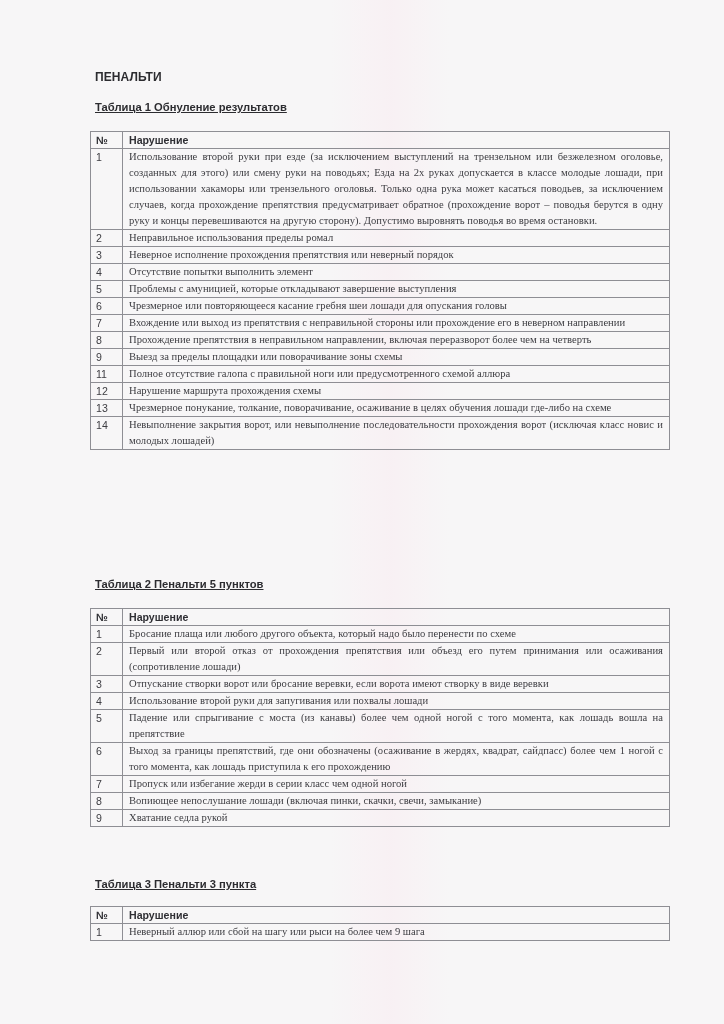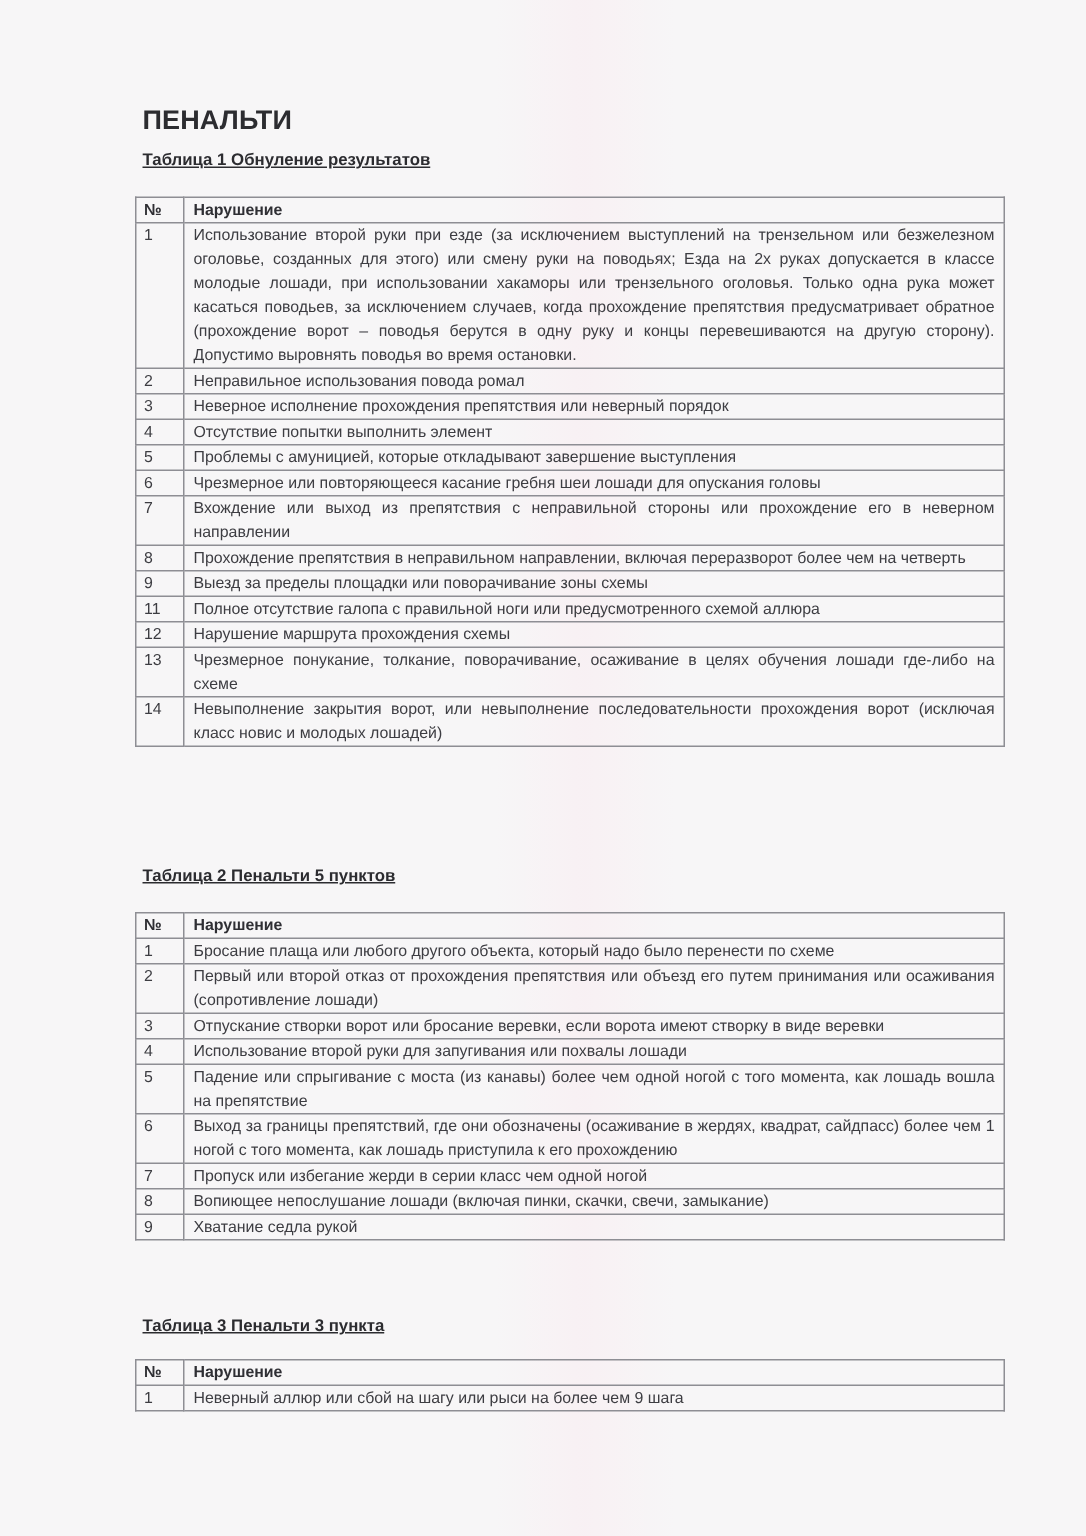--- a/index.html
+++ b/index.html
@@ -17,21 +17,21 @@
     .page {
       position: relative;
       width: 724px;
       height: 1024px;
       background: #f7f6f7;
     }
     .doc-title {
       position: absolute;
       left: 95px;
       top: 70px;
-      font-size: 18px;
+      font-size: 12px;
       font-weight: bold;
       color: #2c2c30;
       letter-spacing: 0.1px;
     }
     .table-caption {
       position: absolute;
       left: 95px;
       font-size: 11.2px;
       font-weight: bold;
       color: #2c2c30;
@@ -59,20 +59,21 @@
     }
     table.penalty td.num,
     table.penalty th.num {
       width: 22px;
       padding-left: 5px;
     }
     table.penalty td.text {
       text-align: justify;
       text-align-last: left;
       padding-right: 6px;
+      font-family: Liberation Serif, serif;
     }
     .scan-tint {
       position: absolute;
       left: 330px;
       top: 0;
       width: 120px;
       height: 1024px;
       background: linear-gradient(to right, rgba(255,220,230,0) 0%, rgba(255,215,228,0.18) 50%, rgba(255,220,230,0) 100%);
       pointer-events: none;
     }
@@ -93,21 +94,21 @@
         <th>Нарушение</th>
       </tr>
     </thead>
     <tbody id="tbody-0">
         <tr>
           <td class="num">1</td>
           <td class="text">Использование второй руки при езде (за исключением выступлений на трензельном или безжелезном оголовье, созданных для этого) или смену руки на поводьях; Езда на 2х руках допускается в классе молодые лошади, при использовании хакаморы или трензельного оголовья. Только одна рука может касаться поводьев, за исключением случаев, когда прохождение препятствия предусматривает обратное (прохождение ворот – поводья берутся в одну руку и концы перевешиваются на другую сторону). Допустимо выровнять поводья во время остановки.</td>
         </tr>
         <tr>
           <td class="num">2</td>
-          <td class="text">Неправильное использования повода ромал</td>
+          <td class="text">Неправильное использования пределы ромал</td>
         </tr>
         <tr>
           <td class="num">3</td>
           <td class="text">Неверное исполнение прохождения препятствия или неверный порядок</td>
         </tr>
         <tr>
           <td class="num">4</td>
           <td class="text">Отсутствие попытки выполнить элемент</td>
         </tr>
         <tr>

